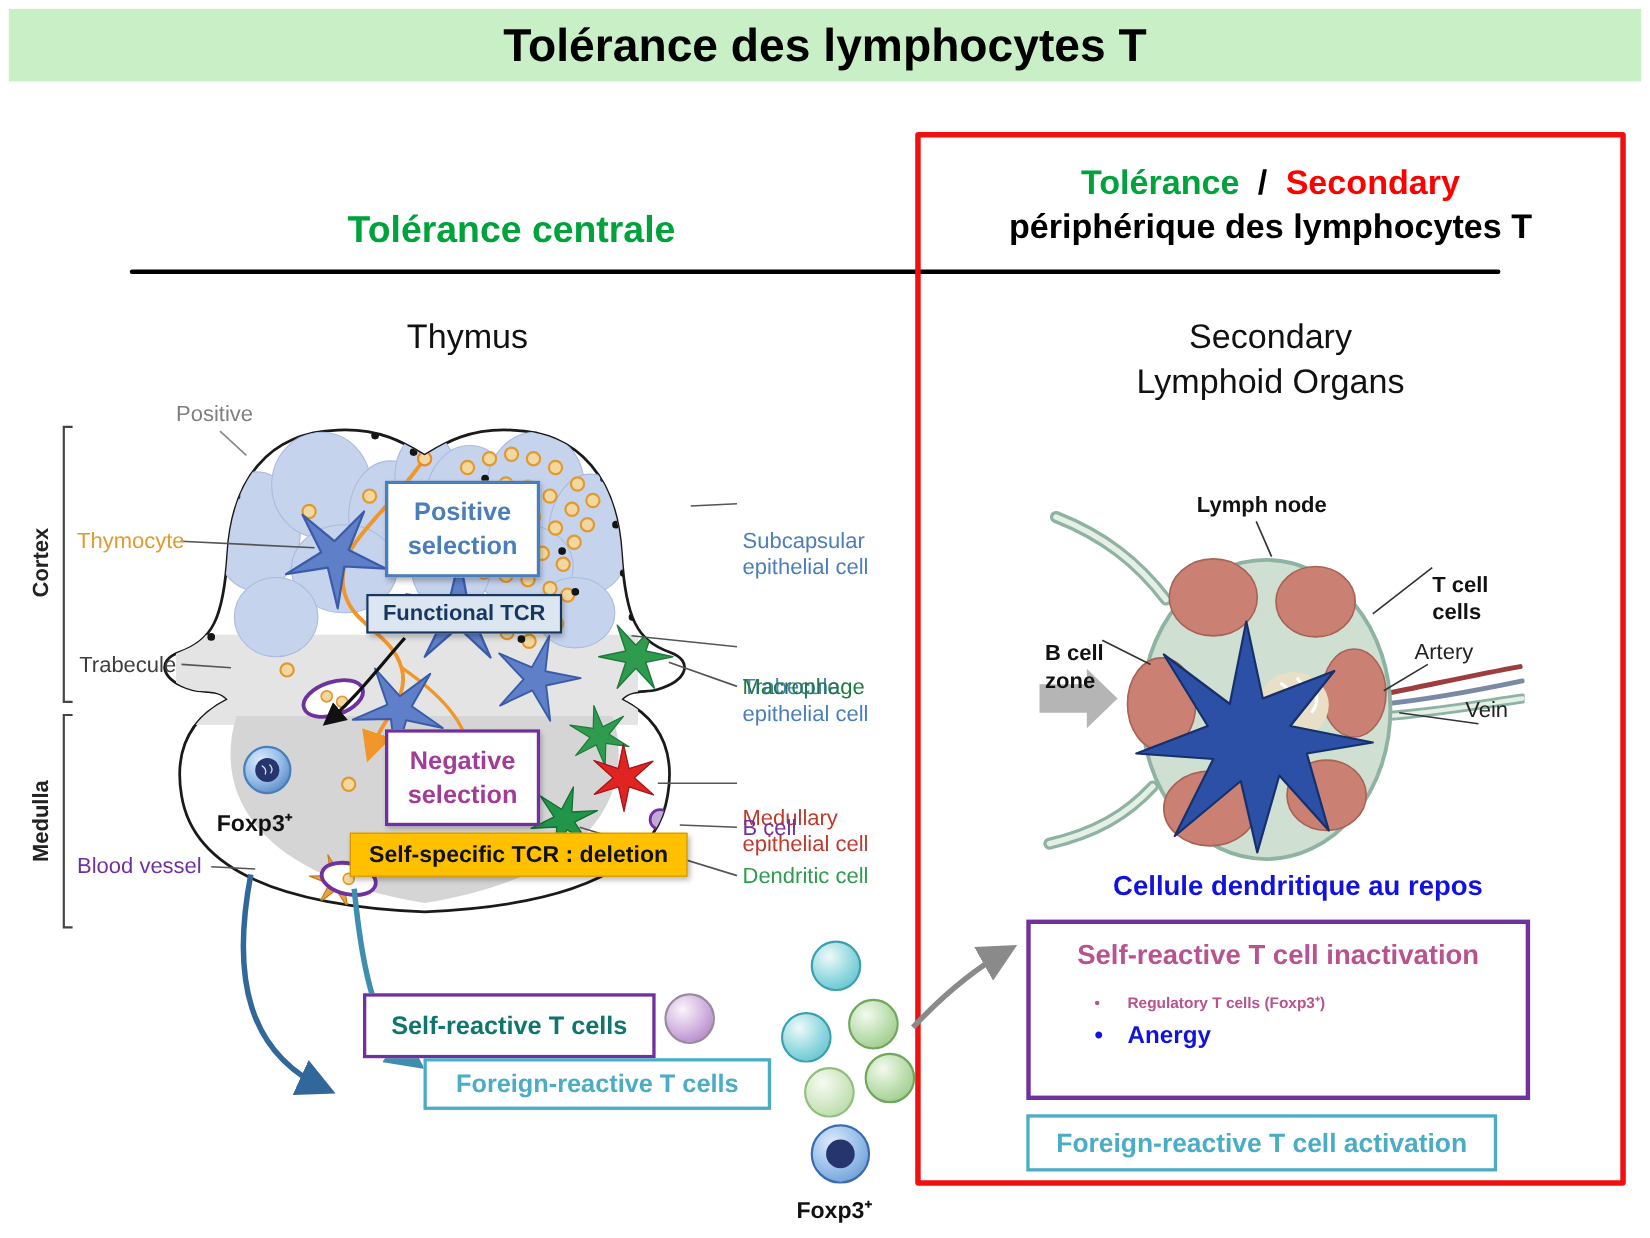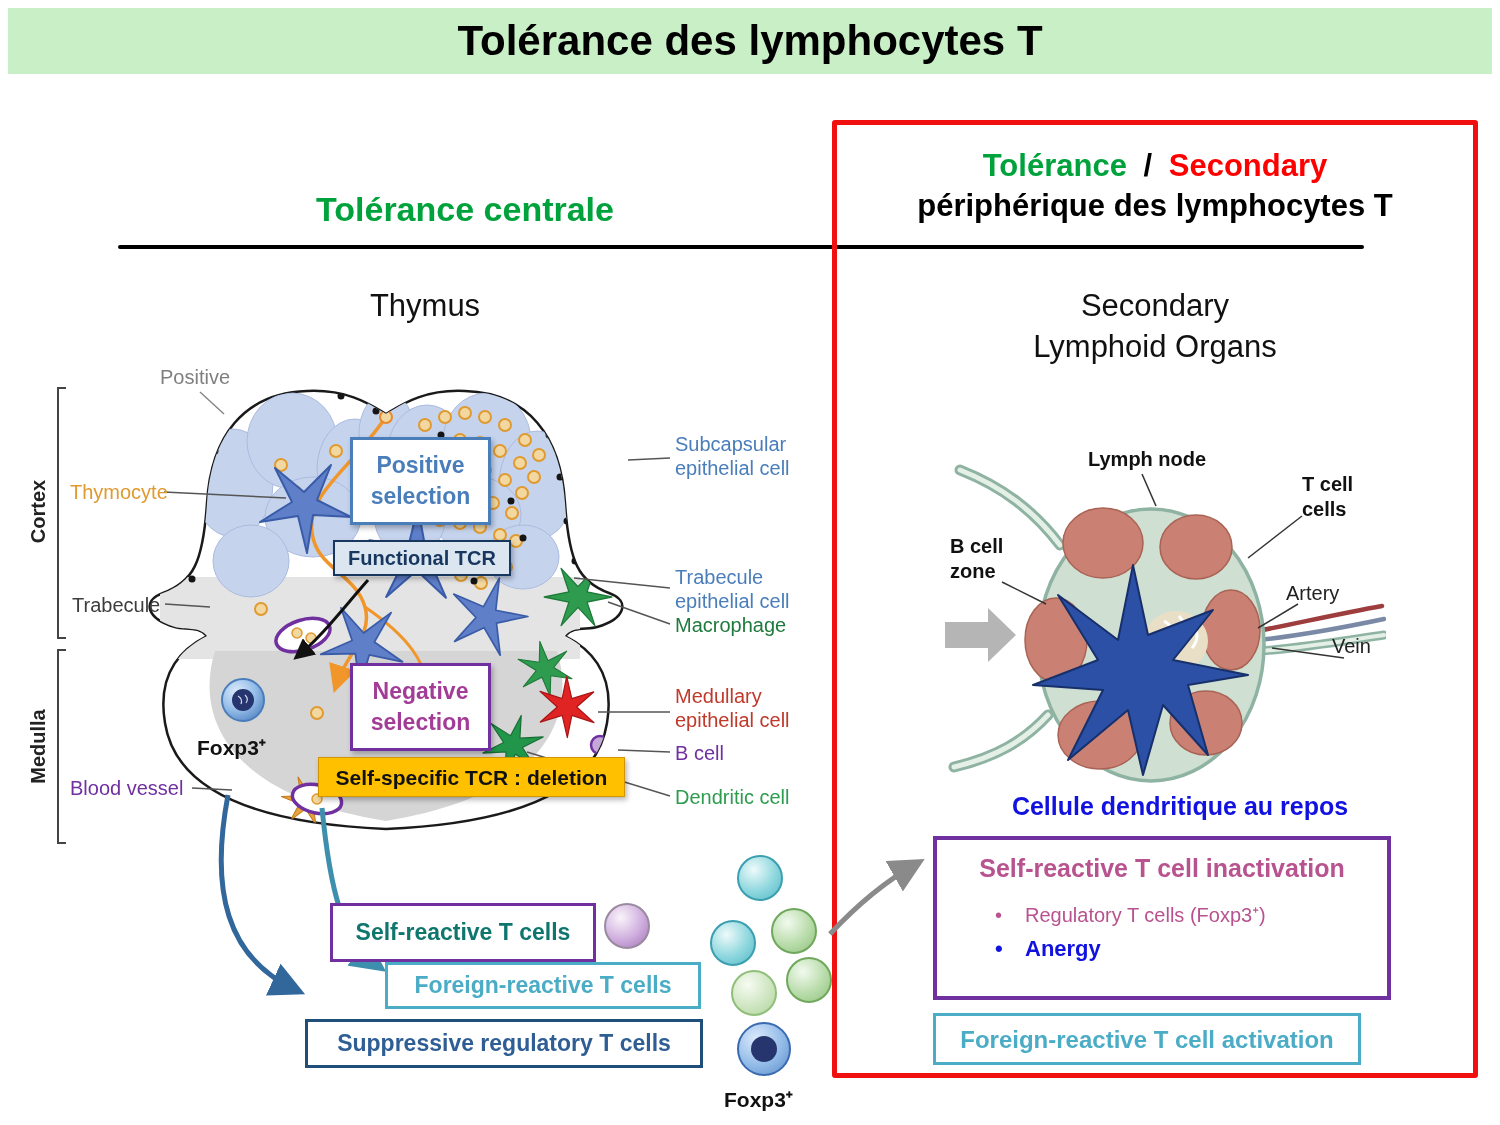--- a/index.html
+++ b/index.html
@@ -2,21 +2,21 @@
 <html><head>
 <meta charset="utf-8">
 <style>
   * { margin:0; padding:0; box-sizing:border-box; }
   body { font-family:"Liberation Sans", sans-serif; background:#fff; }
   .slide { position:relative; width:1500px; height:1125px; background:#fff; overflow:hidden; }
   .abs { position:absolute; }
   .banner { background:#c9efc7; display:flex; align-items:center; justify-content:center; z-index:10; }
   .banner h1 { font-size:42px; font-weight:bold; color:#000; }
   .lbl { position:absolute; font-size:20px; z-index:6; white-space:nowrap; }
-  .wrap { white-space:normal; }
+  .wrap { white-space:normal;margin-top:48px; }
   .rot { transform:rotate(-90deg); text-align:center; }
   .pbox { position:absolute; background:#fff; border:3px solid; font-weight:bold; font-size:23px;
           text-align:center; display:flex; align-items:center; justify-content:center;
           line-height:31px; z-index:6; box-shadow:2px 3px 5px rgba(0,0,0,.28); }
   .pbox span { width:100%; }
   .flat { box-shadow:none; }
   .cell { position:absolute; border-radius:50%; z-index:6; }
   .teal      { width:46px; height:46px; background:radial-gradient(circle at 35% 30%, #eefafa, #8ed7de 55%, #55b8c6); border:2px solid #3a9fb0; }
   .green     { width:46px; height:46px; background:radial-gradient(circle at 35% 30%, #f2faee, #b9dcab 55%, #8fc27c); border:2px solid #6fa85c; }
   .palegreen { width:46px; height:46px; background:radial-gradient(circle at 35% 30%, #f6fbf2, #cfe6c2 55%, #aed49a); border:2px solid #8fbf7a; }
@@ -317,23 +317,20 @@
   <div class="pbox" style="left:318px;top:757px;width:307px;height:40px;background:#FFC000;border:1px solid #d09500;color:#111;font-size:21px;">
       <span>Self-specific TCR : deletion</span>
     </div>
 
   <div class="pbox flat" style="left:330px;top:903px;width:266px;height:59px;border-color:#7030A0;color:#0f766e;">
       <span>Self-reactive T cells</span>
     </div>
   <div class="pbox flat" style="left:385px;top:962px;width:316px;height:47px;border-color:#4BACC6;color:#4BACC6;">
       <span>Foreign-reactive T cells</span>
     </div>
-  <div class="pbox flat" style="left:305px;top:1019px;width:398px;height:49px;border-color:#1F4E79;color:#2E5E94;">
-      <span>Suppressive regulatory T cells</span>
-    </div>
 
   <div class="cell pinkcell" style="left:604px;top:903px;"></div>
   <div class="cell teal" style="left:737px;top:855px;"></div>
   <div class="cell teal" style="left:710px;top:920px;"></div>
   <div class="cell green" style="left:771px;top:908px;"></div>
   <div class="cell palegreen" style="left:731px;top:970px;"></div>
   <div class="cell green" style="left:786px;top:957px;"></div>
   <div class="cell bluecell" style="left:737px;top:1022px;">
     <div class="nucleus"></div>
   </div>
@@ -342,21 +339,21 @@
   <div class="lbl" style="left:1088px;top:448px;font-weight:bold;color:#111;">Lymph node</div>
   <div class="lbl wrap" style="left:1302px;top:472px;width:72px;font-weight:bold;color:#111;line-height:25px;">T cell cells</div>
   <div class="lbl wrap" style="left:950px;top:534px;width:70px;font-weight:bold;color:#111;line-height:25px;">B cell zone</div>
   <div class="lbl" style="left:1286px;top:582px;color:#222;">Artery</div>
   <div class="lbl" style="left:1332px;top:635px;color:#222;">Vein</div>
 
   <div class="abs" style="left:955px;top:792px;width:450px;text-align:center;font-size:25px;font-weight:bold;color:#1212E0;z-index:6;">Cellule dendritique au repos</div>
 
   <div class="abs" style="left:933px;top:836px;width:458px;height:164px;border:4px solid #7030A0;background:#fff;z-index:6;">
     <div style="text-align:center;margin-top:14px;font-size:25px;font-weight:bold;color:#B8538F;">Self-reactive T cell inactivation</div>
-    <div style="margin:18px 0 0 58px;font-size:20px;font-weight:normal;color:#B8538F;">
+    <div style="margin:18px 0 0 58px;font-size:14px;font-weight:bold;color:#B8538F;">
       <span class="bdot">•</span><span>Regulatory T cells (Foxp3⁺)</span>
     </div>
     <div style="margin:8px 0 12px 58px;font-size:22px;font-weight:bold;color:#1212E0;">
       <span class="bdot">•</span><span>Anergy</span>
     </div>
   </div>
 
   <div class="pbox flat" style="left:933px;top:1013px;width:428px;height:52px;border-color:#4BACC6;color:#4BACC6;font-size:24px;">
       <span>Foreign-reactive T cell activation</span>
     </div>

